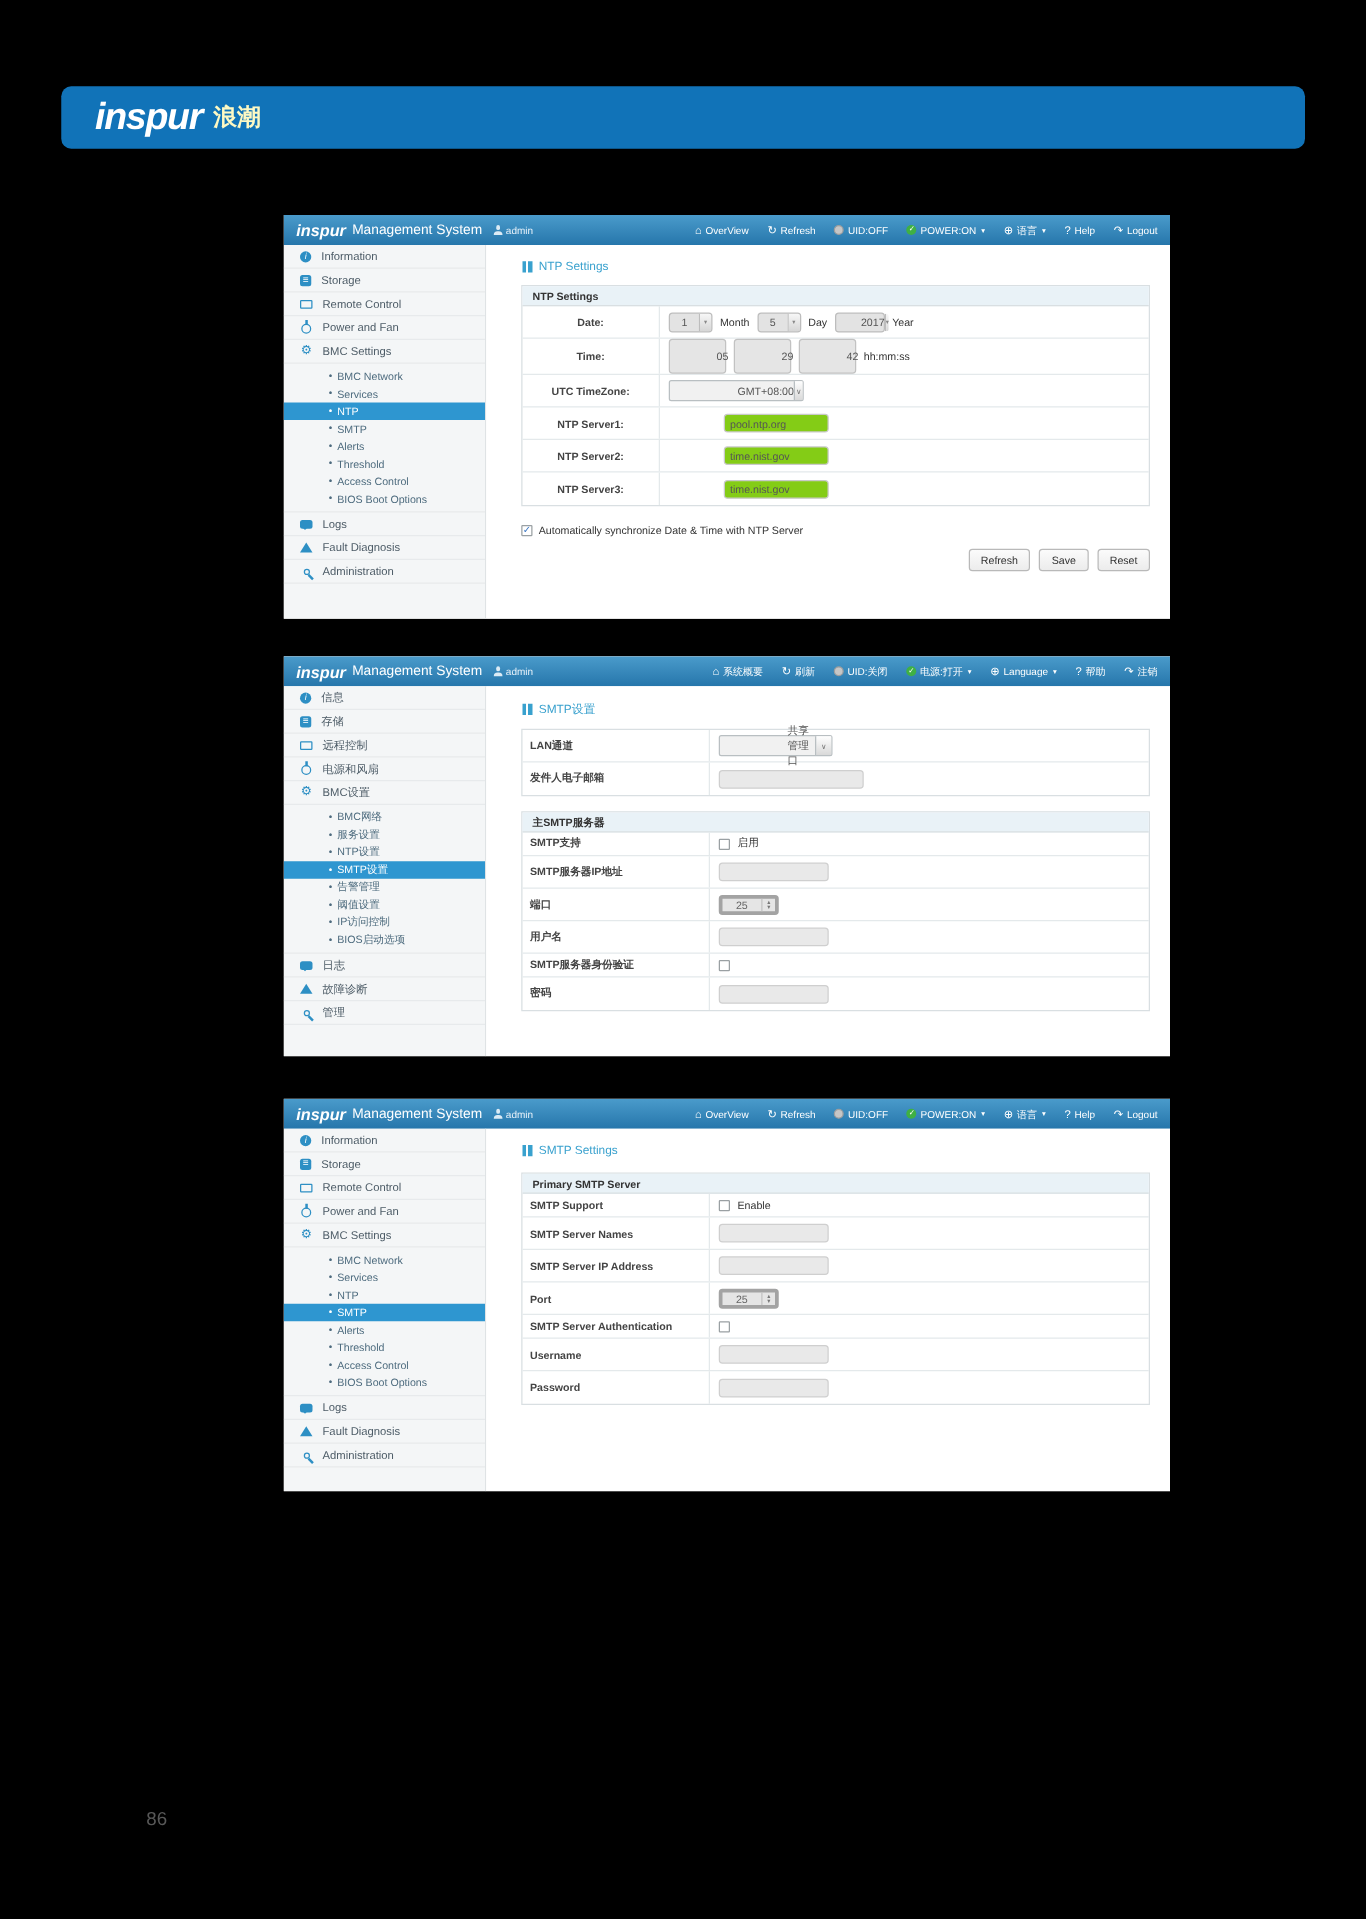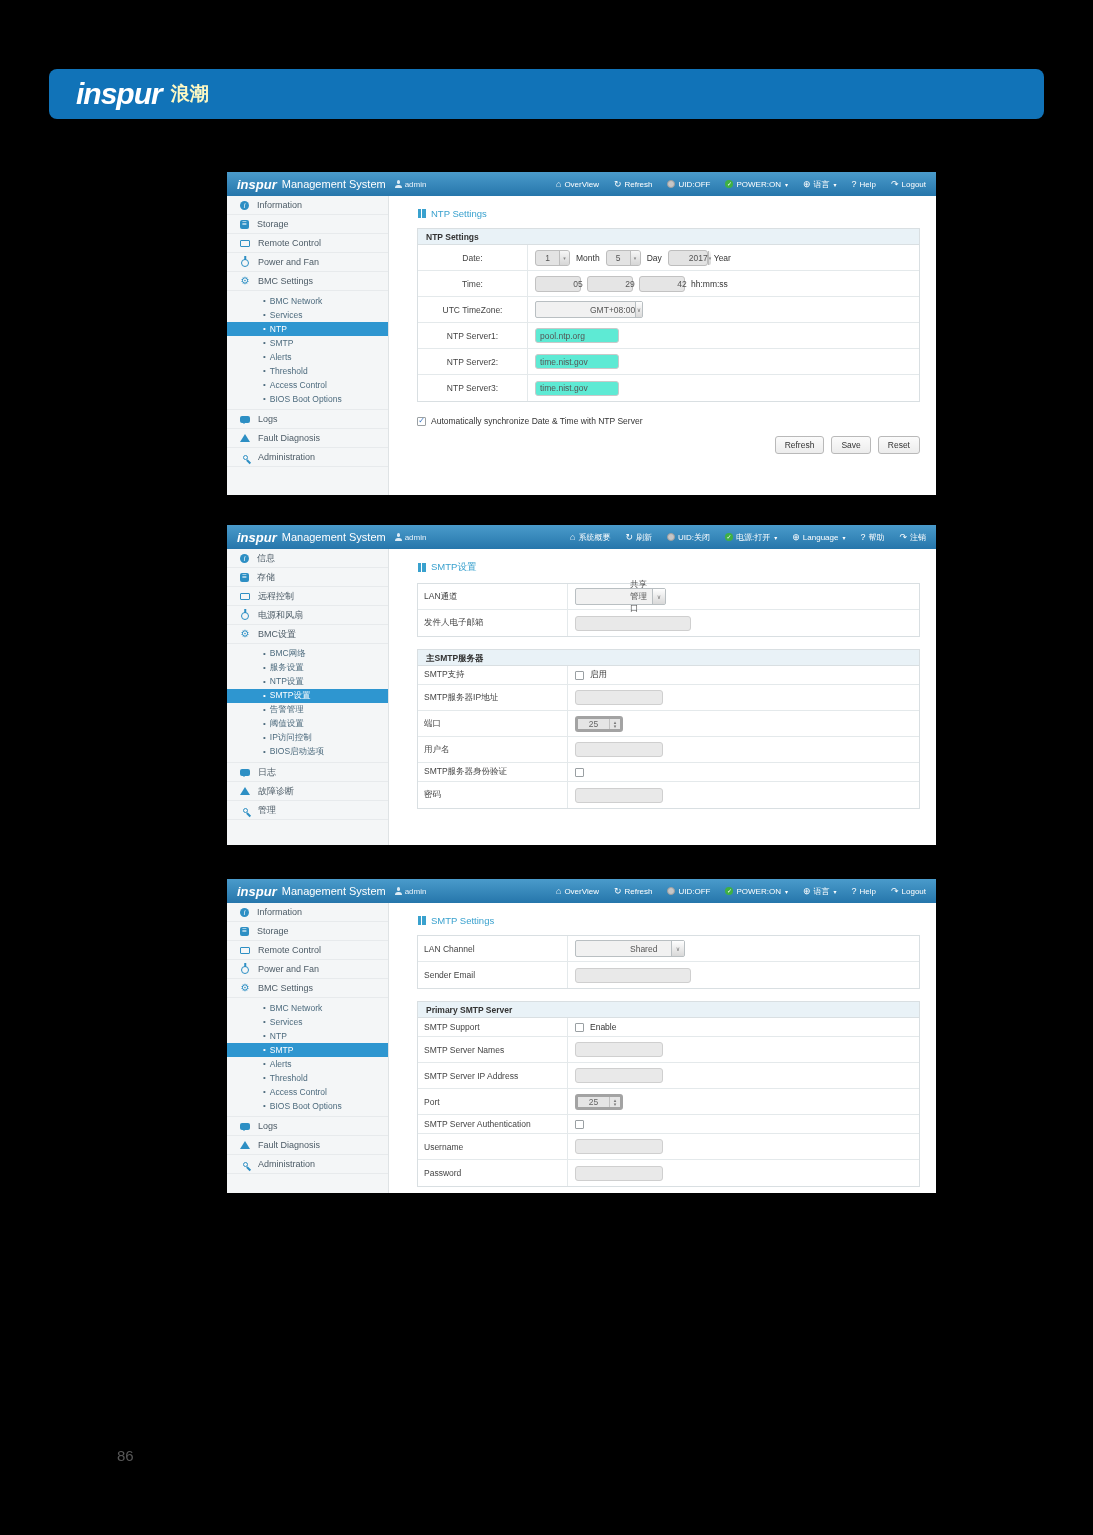--- a/index.html
+++ b/index.html
@@ -57,38 +57,38 @@
   
   .content { flex:1; background:#fff; padding-left:28px; }
   .content-title { display:flex; align-items:center; gap:5px; color:#39a1ce; font-size:9.5px; margin:12px 0 9px 1px; }
   .title-icon { width:8px; height:9px; background:linear-gradient(90deg,#39a1ce 0 3px, #fff 3px 4.5px, #39a1ce 4.5px 8px); }
   .tbl { width:503px; border:1px solid #d9dfe2; }
   .tbl.mt { margin-top:12px; }
   .tbl-section { height:16px; line-height:16px; background:#e9f2f7; border-bottom:1px solid #d9dfe2; font-weight:bold; padding-left:8px; font-size:8.5px; color:#333; }
   .trow { display:flex; align-items:stretch; border-bottom:1px solid #e4e9eb; min-height:26px; }
   .trow:last-child { border-bottom:none; }
   .trow.slim { min-height:19px; }
-  .tlabel { border-right:1px solid #e4e9eb; display:flex; align-items:center; font-size:8.5px; color:#444; }
+  .tlabel { border-right:1px solid #e4e9eb; display:flex; align-items:center; font-size:8.5px; color:#444;font-weight:bold; }
   .tlabel.c { width:110px; justify-content:center; text-align:center; }
   .tlabel.w { width:150px; padding-left:6px; }
   .tfield { flex:1; display:flex; align-items:center; gap:6px; padding-left:7px; }
   .fsuf { font-size:8.5px; color:#333; }
 
   
   .mini-sel { display:inline-flex; align-items:center; width:35px; height:16px; background:#e3e3e3; border:1px solid #bdbdbd; border-radius:3px; font-size:8.5px; color:#555; cursor:pointer; }
   .mini-sel.yr { width:40px;padding-left:20px; }
   .mini-sel .v { flex:1; text-align:center; }
   .mini-sel .a { width:10px; align-self:stretch; background:linear-gradient(#f7f7f7,#d6d6d6); border-left:1px solid #bdbdbd; border-radius:0 2px 2px 0; display:flex; align-items:center; justify-content:center; font-size:5px; color:#888; }
   .gbox { display:inline-flex; align-items:center; justify-content:center; background:#e5e5e5; border:1px solid #c2c2c2; border-radius:3px; color:#555; font-size:8.5px; }
-  .tbx { width:46px; height:16px;padding-left:40px; }
+  .tbx { width:46px; height:28px;padding-left:40px; }
   .selbox { display:inline-flex; align-items:center; height:17px; border:1px solid #b9bfc2; background:#f1f1f1; border-radius:2px; font-size:8.5px; color:#555; cursor:pointer;padding-left:48px; }
   .selbox .v { flex:1; padding-left:6px; }
   .selbox.tz { width:108px; } .selbox.lan { width:91px; } .selbox.shared { width:110px; }
   .sbtn { width:13px; align-self:stretch; border-left:1px solid #b9bfc2; background:linear-gradient(#fefefe,#d9d9d9); display:flex; align-items:center; justify-content:center; font-size:6px; color:#777; }
-  .txt { width:84px; height:15px; border:1px solid #c9c9c9; border-radius:3px; background:#5eead4; color:#555; font-size:8.5px; padding:0 4px; font-family:inherit; }
+  .txt { width:84px; height:15px; border:1px solid #c9c9c9; border-radius:3px; background:#84cc16; color:#555; font-size:8.5px; padding:0 4px; font-family:inherit;margin-left:44px; }
   .dis { display:inline-block; width:88px; height:15px; background:#e9e9e9; border:1px solid #cfcfcf; border-radius:3px; }
   .dis.lg { width:116px; }
   .spinbox { display:inline-flex; align-items:center; width:48px; height:16px; background:#e5e5e5; border:3px solid #a3a3a3; border-radius:3px; font-size:8.5px; color:#666; }
   .spinbox .v { flex:1; text-align:center; }
   .spcol { width:11px; align-self:stretch; border-left:1px solid #c2c2c2; display:flex; flex-direction:column; align-items:center; justify-content:center; font-size:5px; line-height:4px; color:#777; }
   .cb { width:9px; height:9px; border:1px solid #9aa0a3; border-radius:1px; background:#fff; display:inline-flex; align-items:center; justify-content:center; cursor:pointer; }
   .cb .ck { font-size:8px; line-height:1; color:#3a76c4; margin-top:-1px; }
 
   .autosync { display:flex; align-items:center; gap:5px; margin-top:14px; font-size:8.5px; color:#333; }
   .btnrow { width:503px; display:flex; justify-content:flex-end; gap:7px; margin-top:10px; }
@@ -613,37 +613,20 @@
             <span class="ic-admin"></span>
           </span>
           <span class="slabel">Administration</span>
         </div>
     </div>
     <div class="content">
       <div class="content-title">
           <span class="title-icon"></span>
           <span>SMTP Settings</span>
         </div>
-      <div class="tbl">
-        <div class="trow">
-          <div class="tlabel w">LAN Channel</div>
-          <div class="tfield">
-              <span class="selbox shared">
-                <span class="v">Shared</span>
-                <span class="sbtn">∨</span>
-              </span>
-            </div>
-        </div>
-        <div class="trow">
-          <div class="tlabel w">Sender Email</div>
-          <div class="tfield">
-              <span class="dis lg"></span>
-            </div>
-        </div>
-      </div>
       <div class="tbl mt">
         <div class="tbl-section">Primary SMTP Server</div>
         <div class="trow slim">
           <div class="tlabel w">SMTP Support</div>
           <div class="tfield">
               <span class="cb"></span>
               <span class="fsuf">Enable</span>
             </div>
         </div>
         <div class="trow">

